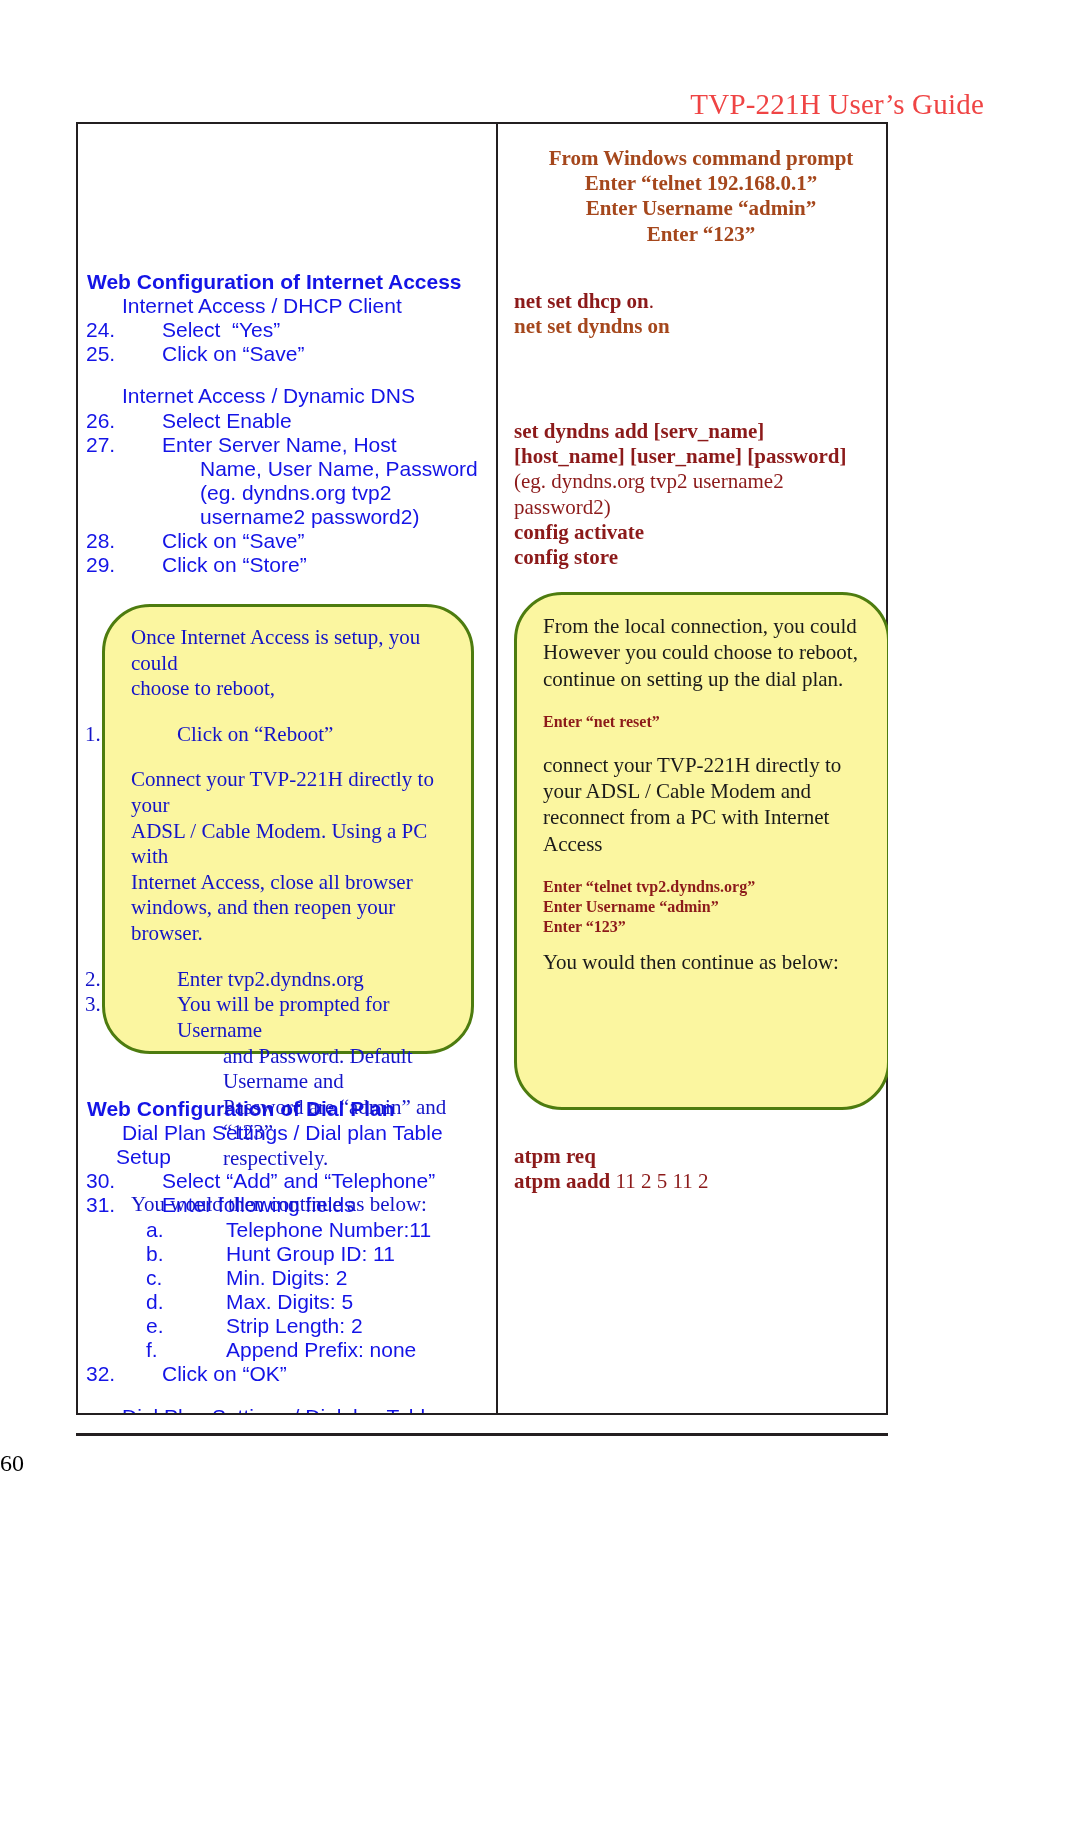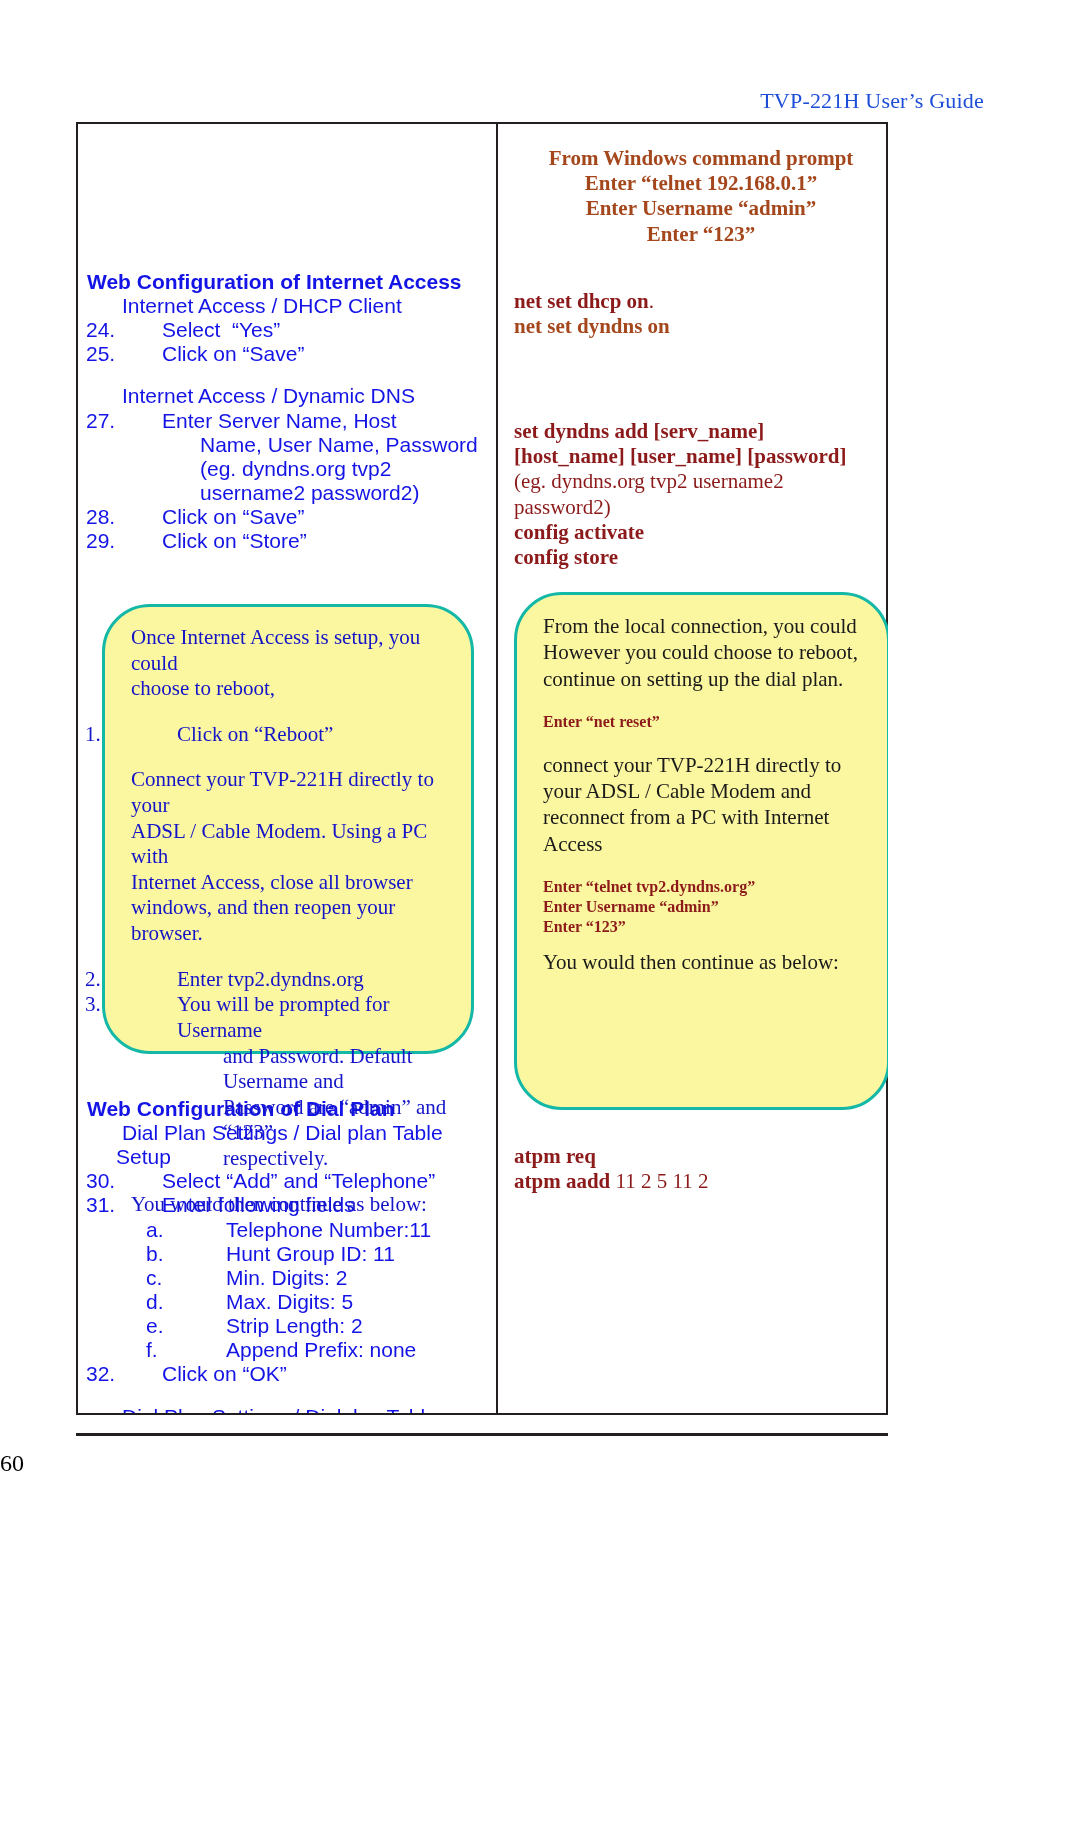--- a/index.html
+++ b/index.html
@@ -11,22 +11,22 @@
     overflow:hidden;
   }
   .page{position:relative;width:1080px;height:1823px;}
 
   
   .header{
     position:absolute; left:0; right:0; top:88px;
     text-align:right;
     padding-right:96px;
     font-family:"Liberation Serif", serif;
-    font-size:22px;
-    color:#1d4ed8;
+    font-size:29px;
+    color:#ef4444;
     letter-spacing:.2px;
   }
 
   
   .frame{
     position:absolute;
     left:76px; top:122px;
     width:812px; height:1293px;
     border:2px solid #231f20;
     box-sizing:border-box;
@@ -99,21 +99,21 @@
     font-family:"Liberation Serif", serif;
     font-size:21px;color:#8c1a1a;margin:0;line-height:1.2;
   }
   .cmd-mixed b{font-weight:bold;}
   .cmd-mixed span.reg{font-weight:normal;}
 
   
   .balloon{
     position:absolute;
     background:#fbf6a0;
-    border:3px solid #14b8a6;
+    border:3px solid #4d7c0f;
     border-radius:48px;
     box-sizing:border-box;
   }
   .balloon-inner{padding:18px 22px 10px 26px;}
   .b-blue{
     font-family:"Liberation Serif", serif;
     font-size:21px;color:#1414c8;margin:0;line-height:1.22;
   }
   .b-blue-li{
     font-family:"Liberation Serif", serif;
@@ -155,20 +155,21 @@
 
     <div class="col col-left">
 
       <div class="blue-block" style="position:absolute;left:0;top:146px;width:418px;">
         <p class="wc-head">Web Configuration of Internet Access</p>
         <p class="wc-sub">Internet Access / DHCP Client</p>
         <p class="wc-item"><span class="num">24.</span><span>Select  “Yes”</span></p>
         <p class="wc-item"><span class="num">25.</span><span>Click on “Save”</span></p>
         <div class="sp"></div>
         <p class="wc-sub">Internet Access / Dynamic DNS</p>
+        <p class="wc-item"><span class="num">26.</span><span>Select Enable</span></p>
         <p class="wc-item"><span class="num">27.</span><span>Enter Server Name, Host</span></p>
         <p class="wc-cont">Name, User Name, Password</p>
         <p class="wc-cont">(eg. dyndns.org tvp2</p>
         <p class="wc-cont">username2 password2)</p>
         <p class="wc-item"><span class="num">28.</span><span>Click on “Save”</span></p>
         <p class="wc-item"><span class="num">29.</span><span>Click on “Store”</span></p>
       </div>
 
       <div class="blue-block" style="position:absolute;left:0;top:973px;width:418px;">
         <p class="wc-head">Web Configuration of Dial Plan</p>

